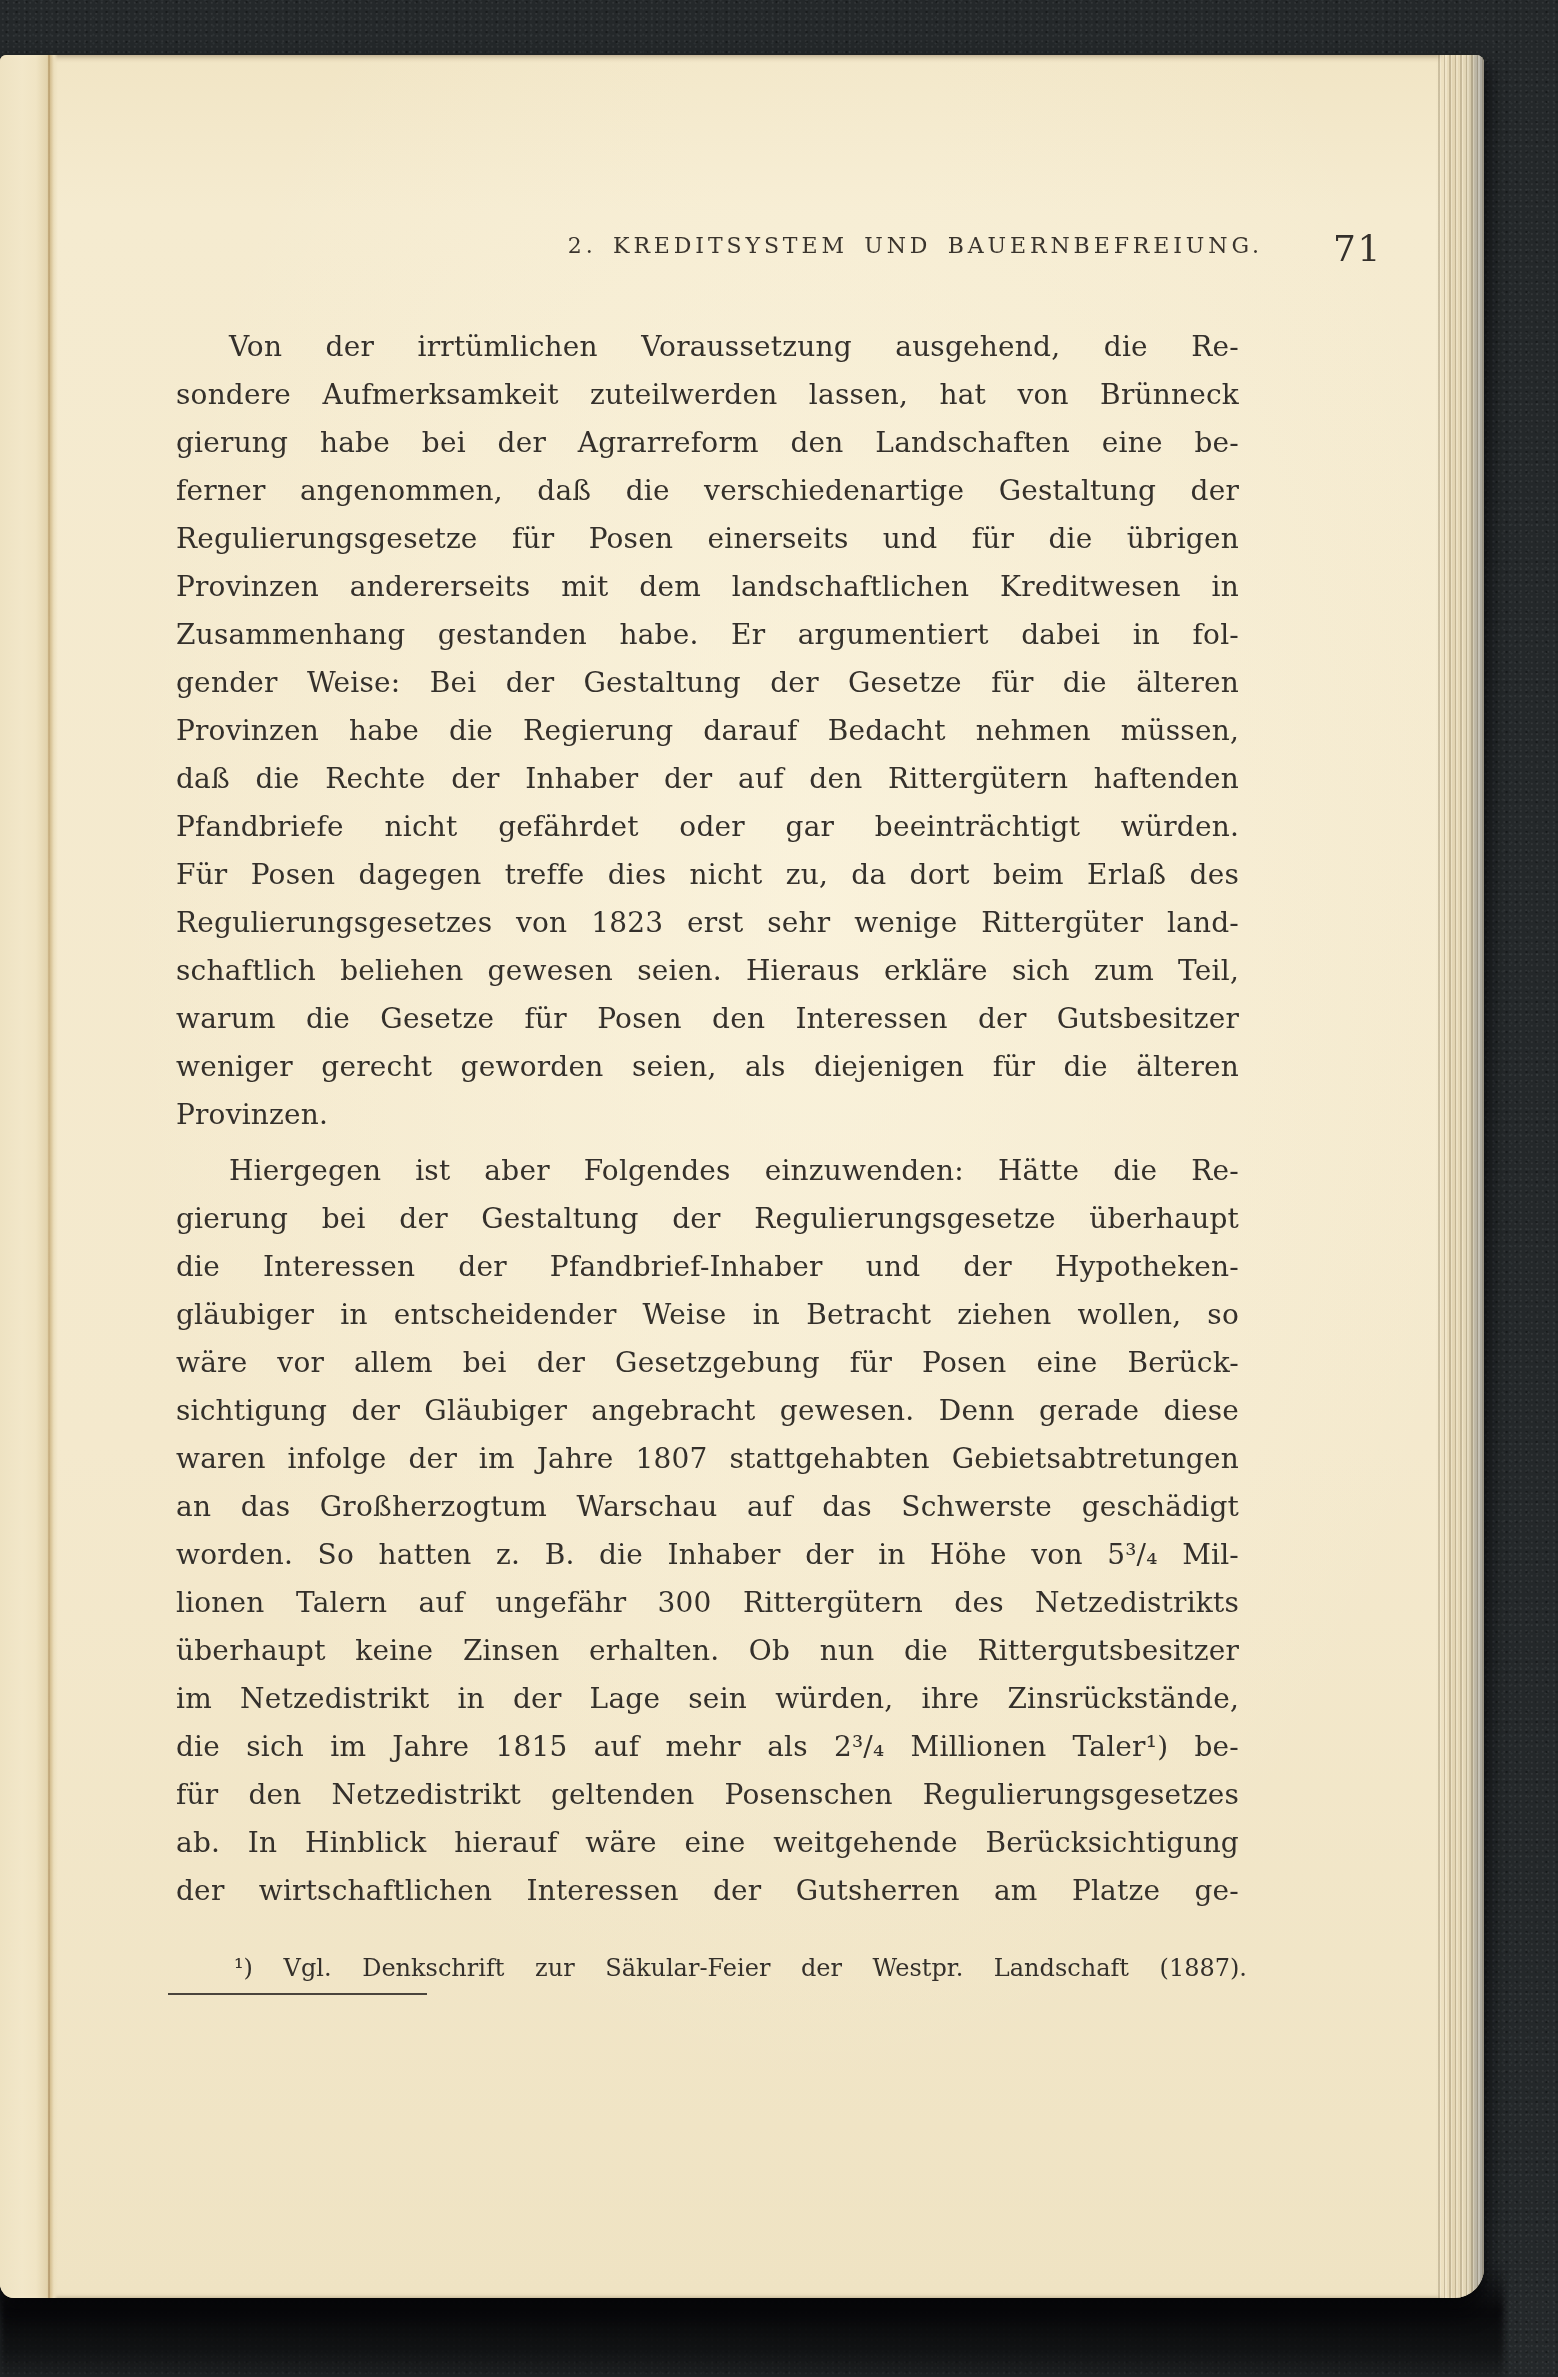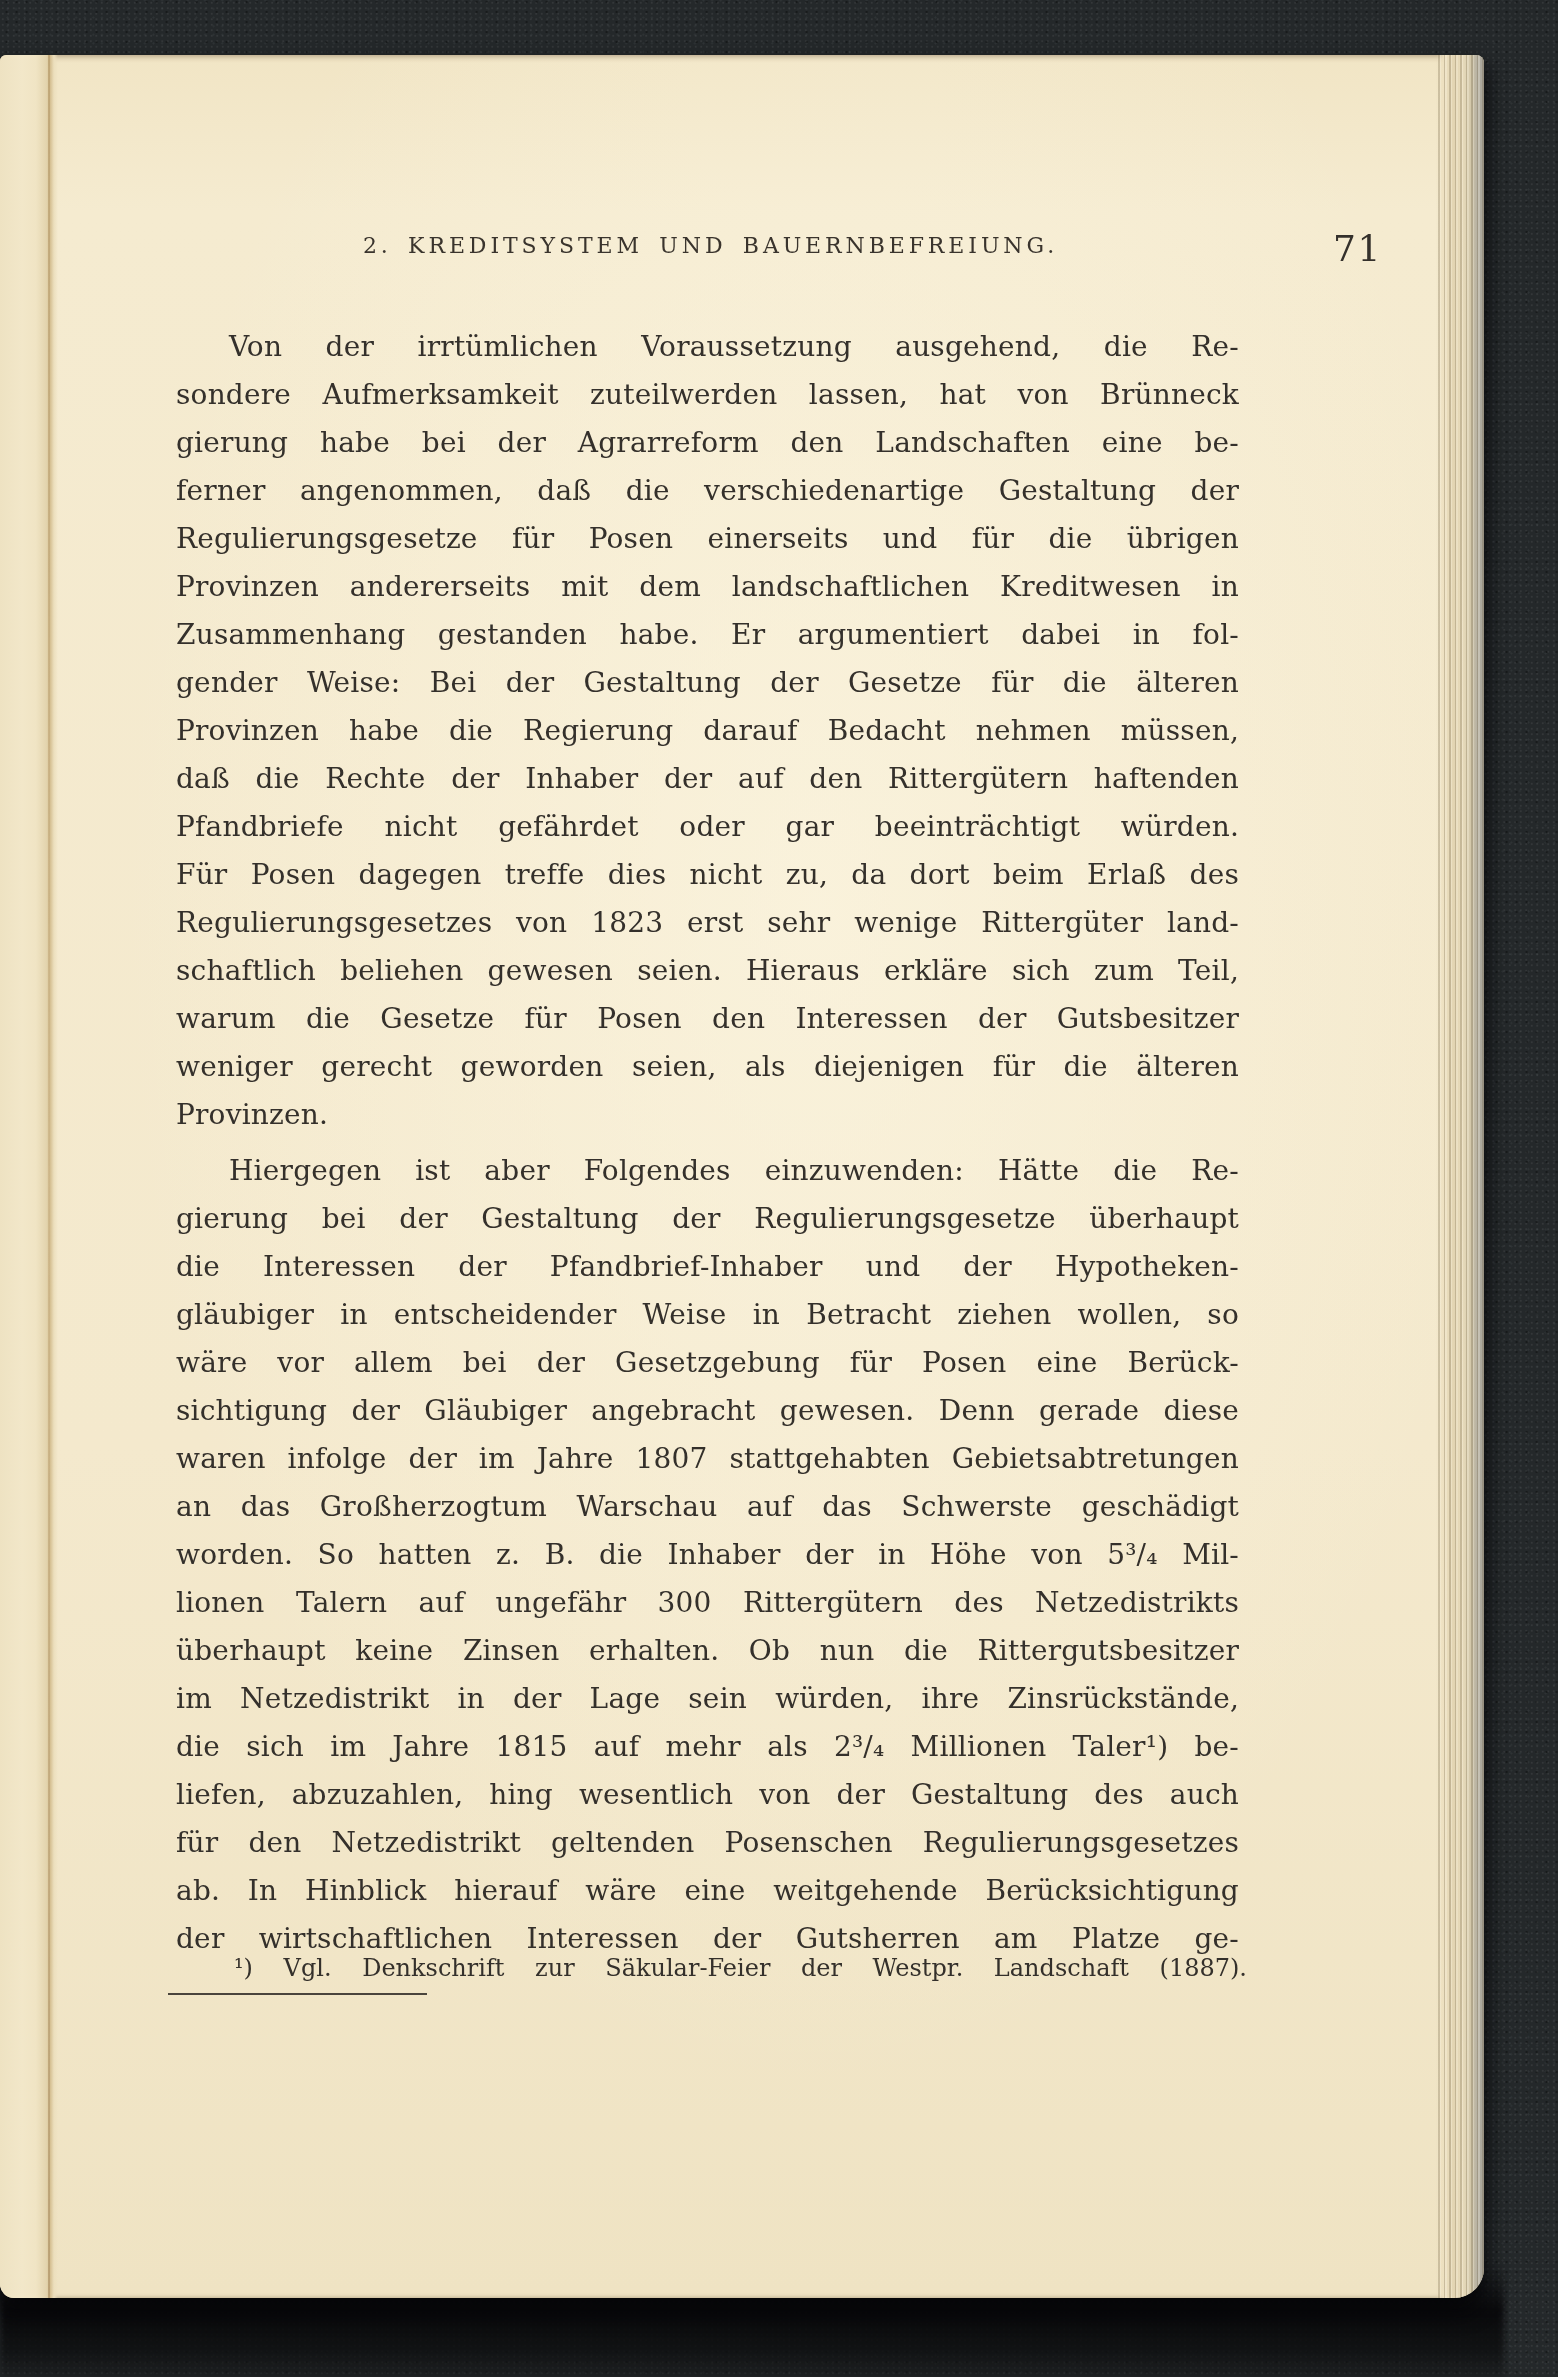--- a/index.html
+++ b/index.html
@@ -76,24 +76,24 @@
         rgba(110,95,65,0.0) 0 2.3px,
         rgba(110,95,65,0.28) 2.3px 3.9px,
         rgba(255,250,235,0.25) 3.9px 5.5px),
       linear-gradient(90deg,
         rgba(243,232,203,0) 0%, #ecdfbf 18%, #e2d4b2 38%,
         #e9dcBC 55%, #d3c8aa 72%, #b5b0a2 86%, #a5a299 100%);
   }
   
   .running-head {
     position: absolute;
-    left: 171px;
+    left: 184px;
     top: 178px;
     width: 1079px;
-    text-align: center;
+    text-align: right;
     font-size: 22px;
     letter-spacing: 3.9px;
     word-spacing: 5.5px;
     color: #3a342d;
   }
   .page-number {
     position: absolute;
     right: 102px;
     top: 173px;
     font-size: 36px;
@@ -185,21 +185,20 @@
       <div class="line">gläubiger in entscheidender Weise in Betracht ziehen wollen, so</div>
       <div class="line">wäre vor allem bei der Gesetzgebung für Posen eine Berück-</div>
       <div class="line">sichtigung der Gläubiger angebracht gewesen.  Denn gerade diese</div>
       <div class="line">waren infolge der im Jahre 1807 stattgehabten Gebietsabtretungen</div>
       <div class="line">an das Großherzogtum Warschau auf das Schwerste geschädigt</div>
       <div class="line">worden.  So hatten z. B. die Inhaber der in Höhe von 5³/₄ Mil-</div>
       <div class="line">lionen Talern auf ungefähr 300 Rittergütern des Netzedistrikts</div>
       <div class="line">überhaupt keine Zinsen erhalten.  Ob nun die Rittergutsbesitzer</div>
       <div class="line">im Netzedistrikt in der Lage sein würden, ihre Zinsrückstände,</div>
       <div class="line">die sich im Jahre 1815 auf mehr als 2³/₄ Millionen Taler¹) be-</div>
-      <div class="line">liefen, abzuzahlen, hing wesentlich von der Gestaltung des auch</div>
       <div class="line">für den Netzedistrikt geltenden Posenschen Regulierungsgesetzes</div>
       <div class="line">ab.  In Hinblick hierauf wäre eine weitgehende Berücksichtigung</div>
       <div class="line">der wirtschaftlichen Interessen der Gutsherren am Platze ge-</div>
     </div>
   </div>
 
   <div class="footnote-rule"></div>
   <div class="footnote">¹) Vgl. Denkschrift zur Säkular-Feier der Westpr. Landschaft (1887).</div>
 </div>
 

